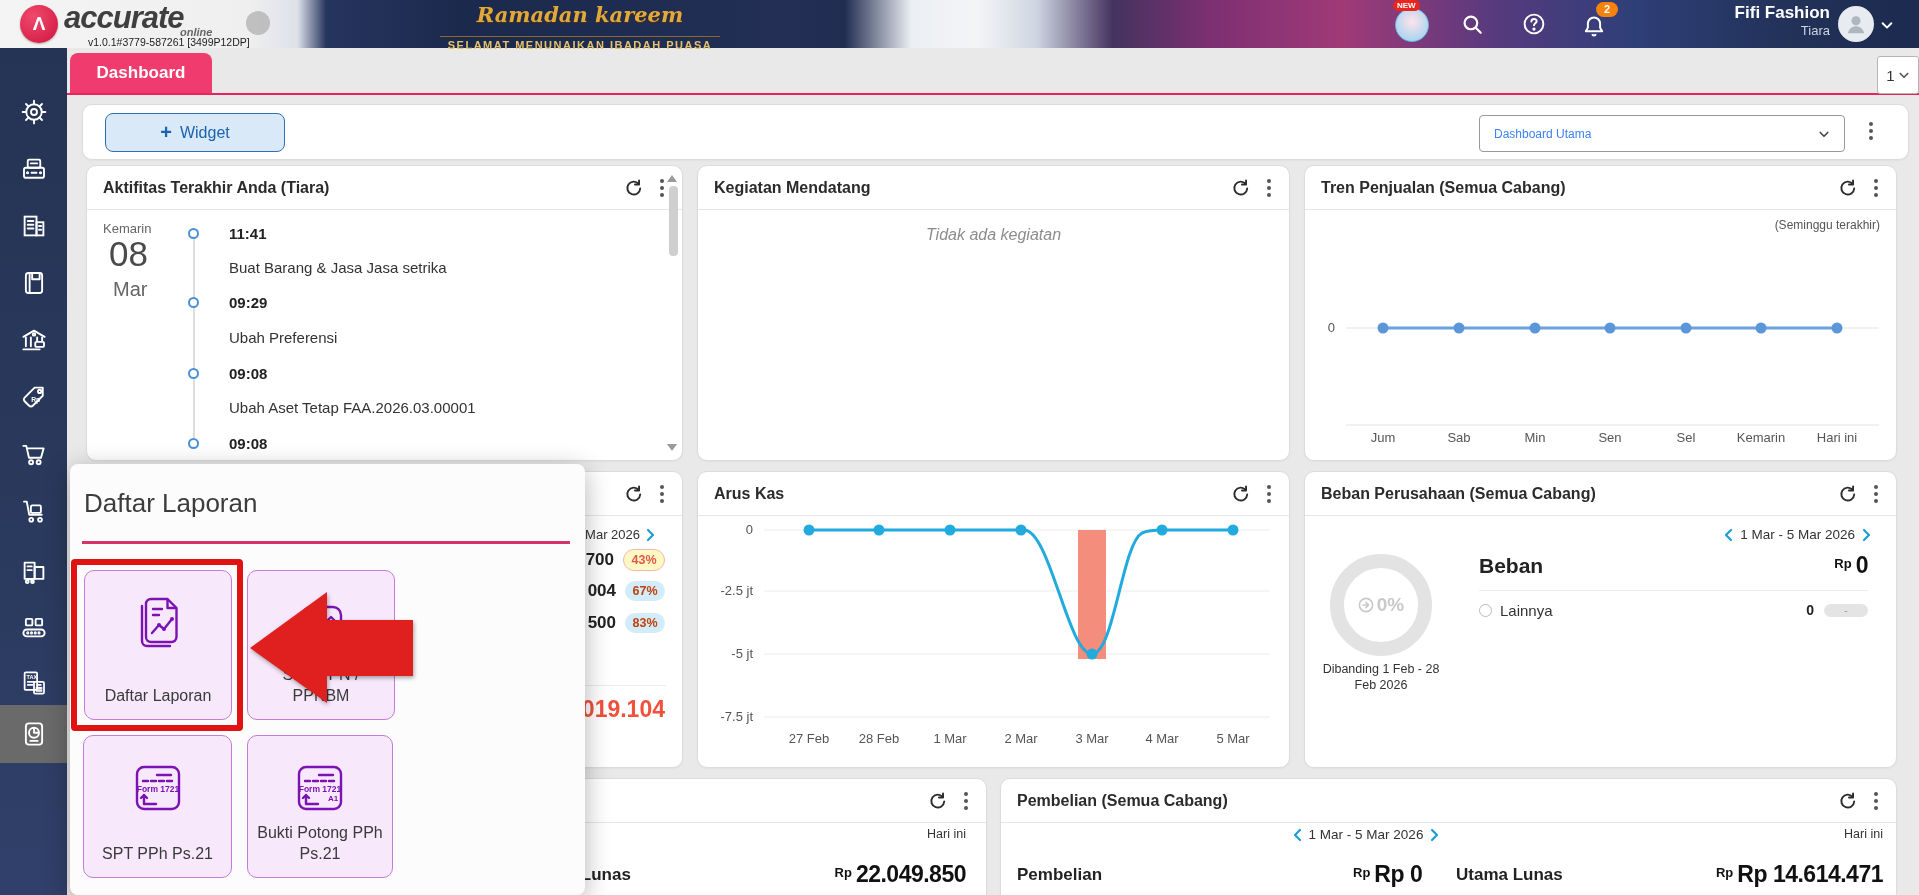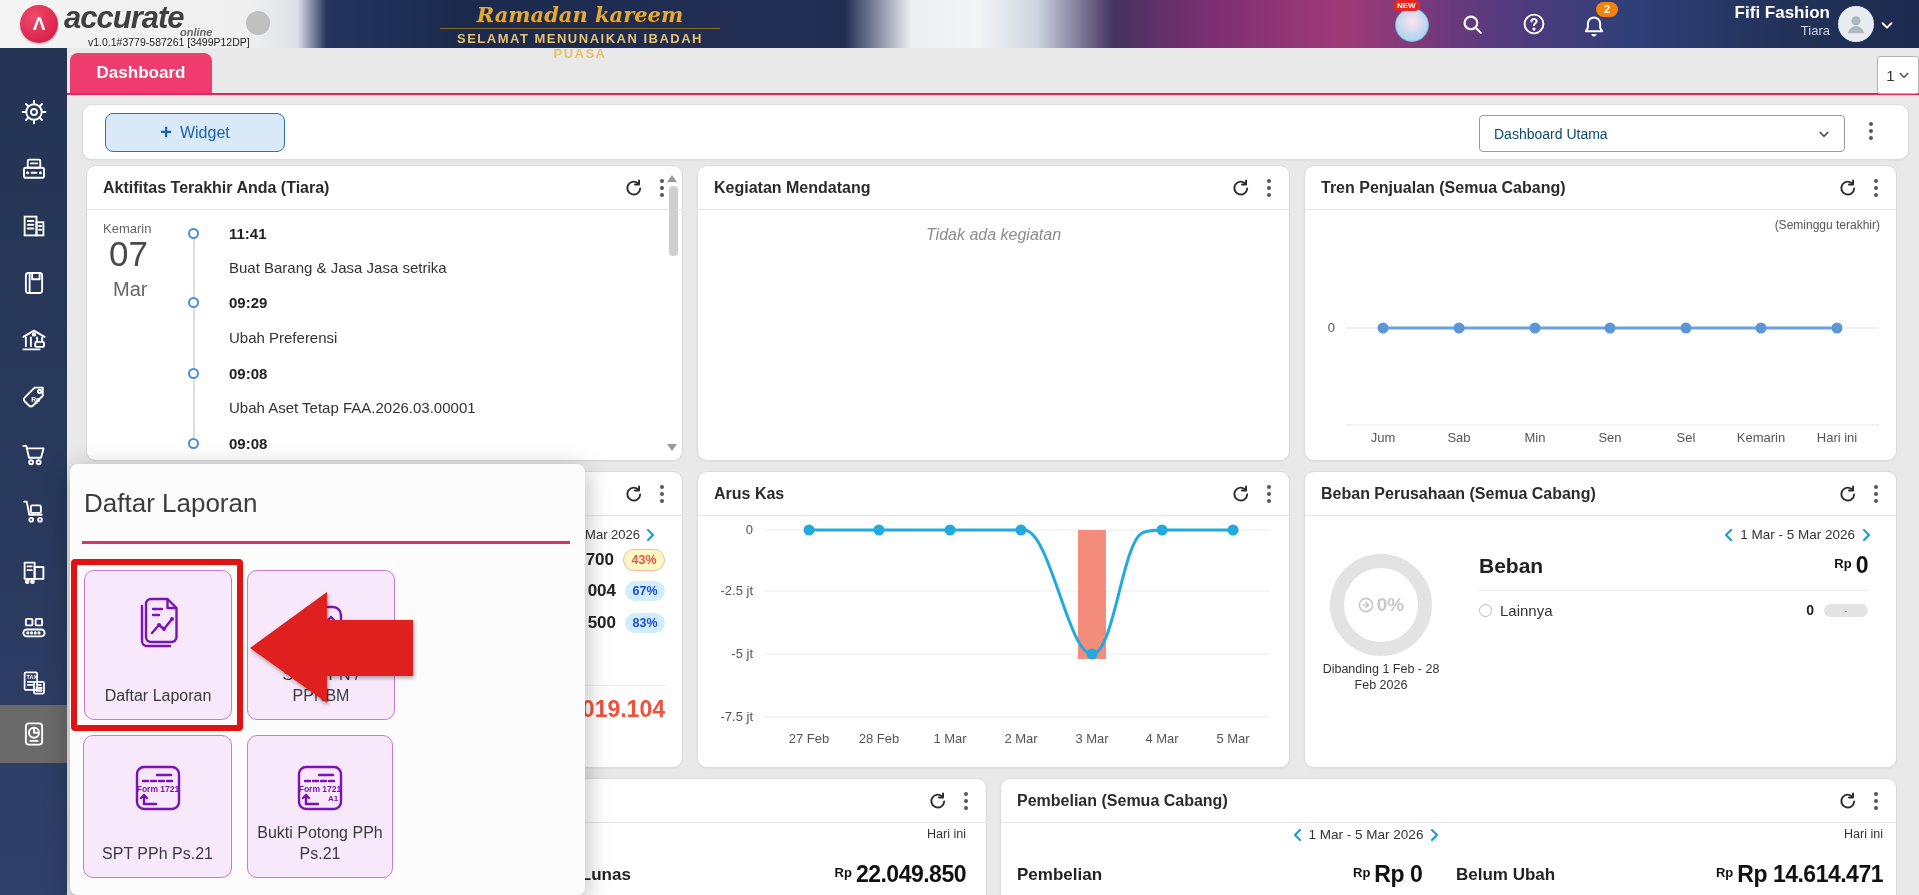--- a/index.html
+++ b/index.html
@@ -12,21 +12,21 @@
   .logo-circle{position:absolute;left:20px;top:5px;width:38px;height:38px;border-radius:50%;
     background:radial-gradient(circle at 35% 30%,#f04a6a,#cf1440);display:flex;align-items:center;justify-content:center;
     color:#fff;font-weight:bold;font-size:19px;box-shadow:0 1px 2px rgba(0,0,0,.3);}
   .logo-text{position:absolute;left:64px;top:0px;font-size:31px;font-style:italic;font-weight:600;color:#3f3f3f;letter-spacing:-1px;}
   .logo-sub{position:absolute;left:180px;top:26px;font-size:11px;font-style:italic;font-weight:bold;color:#666;}
   .version{position:absolute;left:88px;top:36px;font-size:10.5px;color:#1c1c1c;white-space:nowrap;}
   .hdr-dot{position:absolute;left:246px;top:11px;width:24px;height:24px;border-radius:50%;background:#b7b7b7;opacity:.85;}
   .banner{position:absolute;left:440px;top:2px;width:280px;text-align:center;}
   .banner-title{font-family:"DejaVu Serif","Liberation Serif",serif;font-style:italic;font-weight:bold;
     font-size:21px;color:#e0a93c;text-shadow:0 1px 1px #5a3208;}
-  .banner-sub{margin-top:1px;font-size:13px;letter-spacing:1.5px;color:#e6c36a;font-weight:bold;border-top:1px solid #8a6a2a;padding-top:2px;}
+  .banner-sub{margin-top:9px;font-size:11px;letter-spacing:1.5px;color:#e6c36a;font-weight:bold;border-top:1px solid #8a6a2a;padding-top:2px;}
   .hdr-ico{position:absolute;top:12px;width:24px;height:24px;cursor:pointer;}
   .new-avatar{position:absolute;left:1395px;top:8px;width:32px;height:32px;border-radius:50%;
     background:radial-gradient(circle at 50% 40%,#ffe3ec,#8fd0f0);border:1px solid #6db4dd;}
   .new-badge{position:absolute;left:1393px;top:0px;background:#e8251f;color:#fff;font-size:8px;font-weight:bold;
     padding:1px 4px;border-radius:6px;}
   .bell-badge{position:absolute;left:1596px;top:2px;min-width:14px;height:15px;background:#f5820b;color:#fff;
     font-size:11px;font-weight:bold;border-radius:8px;padding:0 4px;text-align:center;line-height:15px;}
   .user-block{position:absolute;right:89px;top:3px;text-align:right;color:#fff;line-height:1.2;}
   .user-name{font-size:17px;font-weight:600;}
   .user-sub{font-size:13px;color:#cdd4e2;}
@@ -54,21 +54,21 @@
   .ic-refresh{width:19px;height:19px;cursor:pointer;}
   .kebab{display:flex;flex-direction:column;gap:3px;cursor:pointer;padding:2px;}
   .kebab i{width:4px;height:4px;border-radius:50%;background:#555;}
   
   .tl-dot{position:absolute;width:11px;height:11px;border-radius:50%;border:2px solid #4a90d9;background:#fff;box-sizing:border-box;}
   .tl-time{position:absolute;font-size:15px;font-weight:bold;color:#222;}
   .tl-desc{position:absolute;font-size:15px;color:#333;white-space:nowrap;}
   .badge{display:inline-flex;align-items:center;justify-content:center;min-width:40px;height:20px;border-radius:11px;
     font-size:12.5px;font-weight:bold;}
   .badge.red{background:#fef9c3;color:#e2574c;border:1px solid #f3b9af;}
-  .badge.blue{background:#d3ecf9;color:#1d4ed8;border:1px solid #aederf5;}
+  .badge.blue{background:#d3ecf9;color:#c2410c;border:1px solid #aederf5;}
   .nav-chev{width:10px;height:14px;}
   .money-sm{font-size:13px;font-weight:bold;color:#111;margin-right:4px;position:relative;top:-5px;}
   .money-lg{font-size:23px;font-weight:bold;color:#111;letter-spacing:-.5px;}
   
   #popup{position:absolute;left:70px;top:464px;width:515px;height:431px;background:#fcfcfc;border-radius:8px;
     box-shadow:0 6px 26px rgba(0,0,0,.3);z-index:30;}
   .popup-title{position:absolute;left:14px;top:24px;font-size:26px;color:#3c3c3c;}
   .popup-line{position:absolute;left:12px;top:77px;width:488px;height:3px;background:#d6336c;}
   .tile{position:absolute;background:#f7e9fb;border:1.5px solid #c77bd9;border-radius:10px;box-sizing:border-box;
     display:flex;align-items:flex-end;justify-content:center;cursor:pointer;}
@@ -339,21 +339,21 @@
         <use href="#i-chev"></use>
       </svg>
   </div>
 
   <div class="card" style="left:82px;top:104px;width:1825px;height:54px;z-index:4">
     <div class="abs" style="left:22px;top:8px;width:178px;height:37px;background:#d9e9f8;border:1px solid #2f6db6;border-radius:8px;display:flex;align-items:center;justify-content:center;gap:8px;cursor:pointer">
       <span style="font-size:20px;font-weight:bold;color:#1a63b0">+</span>
       <span style="font-size:16px;color:#1a63b0">Widget</span>
     </div>
     <div class="abs" style="left:1396px;top:10px;width:366px;height:37px;background:#fff;border:1px solid #999;border-radius:4px;display:flex;align-items:center;padding:0 14px;box-sizing:border-box;cursor:pointer">
-      <span style="font-size:14px;color:#0c4a6e">Dashboard Utama</span>
+      <span style="font-size:12px;color:#3b82f6">Dashboard Utama</span>
       <svg class="caret" style="margin-left:auto;color:#444" viewBox="0 0 16 14">
           <use href="#i-chev"></use>
         </svg>
     </div>
     <div class="kebab abs" style="left:1784px;top:15px">
         <i></i>
         <i></i>
         <i></i>
       </div>
   </div>
@@ -366,21 +366,21 @@
             <use href="#i-refresh"></use>
           </svg>
         <span class="kebab">
             <i></i>
             <i></i>
             <i></i>
           </span>
       </span>
     </div>
     <div class="abs" style="left:16px;top:55px;font-size:13px;color:#666">Kemarin</div>
-    <div class="abs" style="left:22px;top:68px;font-size:35px;color:#4a4a4a">07</div>
+    <div class="abs" style="left:22px;top:68px;font-size:35px;color:#4a4a4a">08</div>
     <div class="abs" style="left:26px;top:112px;font-size:20px;color:#666">Mar</div>
     <div class="abs" style="left:106px;top:73px;width:1.5px;height:199px;background:#ddd"></div>
     <div class="tl-dot" style="left:101px;top:62px"></div>
     <div class="tl-dot" style="left:101px;top:131px"></div>
     <div class="tl-dot" style="left:101px;top:202px"></div>
     <div class="tl-dot" style="left:101px;top:272px"></div>
     <div class="tl-time" style="left:142px;top:59px">11:41</div>
     <div class="tl-desc" style="left:142px;top:93px">Buat Barang &amp; Jasa Jasa setrika</div>
     <div class="tl-time" style="left:142px;top:128px">09:29</div>
     <div class="tl-desc" style="left:142px;top:163px">Ubah Preferensi</div>
@@ -619,21 +619,21 @@
       <span style="font-size:13.5px;color:#333">1 Mar - 5 Mar 2026</span>
       <svg class="nav-chev" viewBox="0 0 10 14">
           <use href="#i-chevR"></use>
         </svg>
     </div>
     <div class="abs" style="right:13px;top:48px;font-size:12.5px;color:#333">Hari ini</div>
     <div class="abs" style="left:16px;top:86px;font-size:17px;font-weight:bold;color:#222">Pembelian</div>
     <div class="abs" style="left:352px;top:82px">
       <span class="money-sm">Rp</span><span class="money-lg">Rp 0</span>
     </div>
-    <div class="abs" style="left:455px;top:86px;font-size:17px;font-weight:bold;color:#222">Belum Ubah</div>
+    <div class="abs" style="left:455px;top:86px;font-size:17px;font-weight:bold;color:#222">Utama Lunas</div>
     <div class="abs" style="right:13px;top:82px">
       <span class="money-sm">Rp</span><span class="money-lg">Rp 14.614.471</span>
     </div>
   </div>
 
   <div id="popup">
     <div class="popup-title">Daftar Laporan</div>
     <div class="popup-line"></div>
 
     <div class="tile" style="left:14px;top:106px;width:148px;height:150px">

